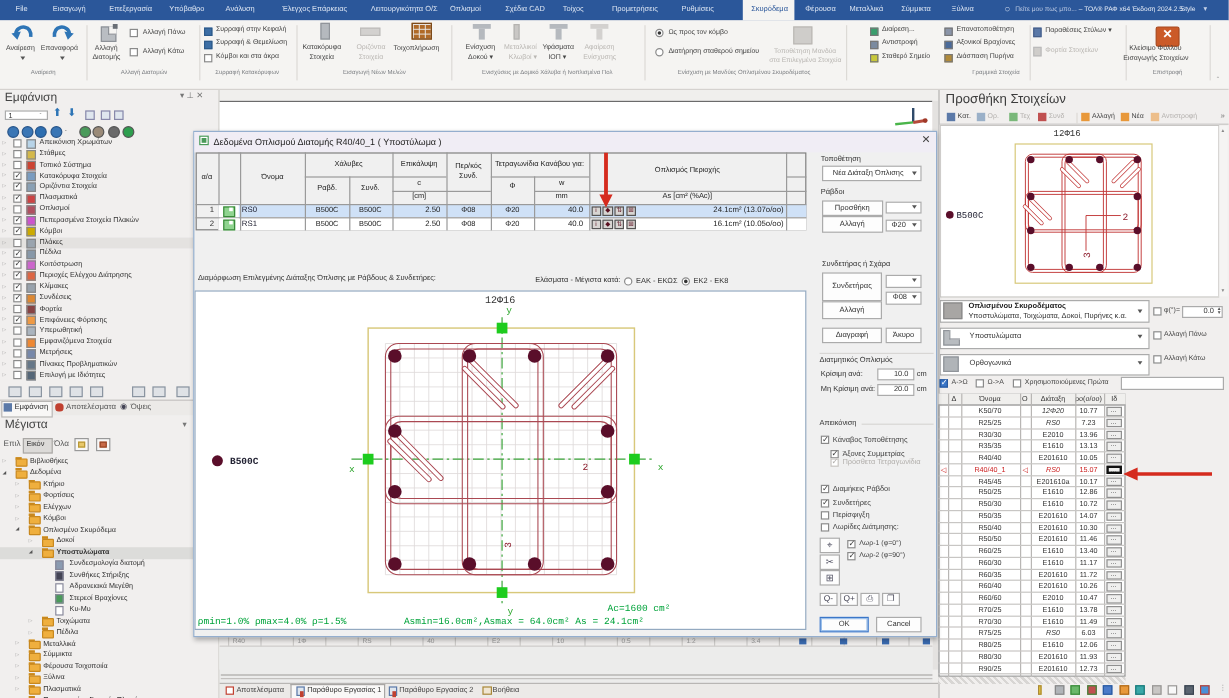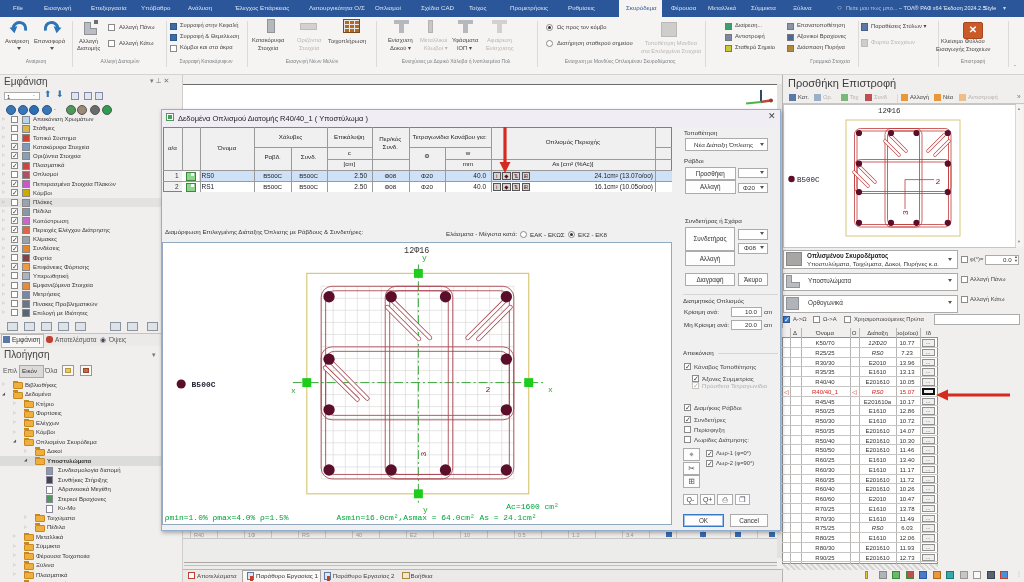--- a/index.html
+++ b/index.html
@@ -255,21 +255,21 @@
 <div class="ricon" style="left:127px;top:322px;width:11px;height:9px;background:#dfe2e6;border:1px solid #8a94a0"></div>
 <div class="ricon" style="left:147px;top:322px;width:11px;height:9px;background:#dfe2e6;border:1px solid #8a94a0"></div>
 <div class="ab" style="left:0;top:333px;width:183px;height:13px;background:#eceae8;border-top:1px solid #c5c3c1;box-sizing:border-box"></div>
 <div class="ab" style="left:1px;top:334px;width:41px;height:12px;background:#f8f7f6;border:1px solid #b8b6b4"></div>
 <div class="ricon" style="left:3px;top:336px;width:7px;height:7px;background:#5b79a8"></div>
 <div class="tx" style="left:12px;top:337px;font-size:6.5px;color:#333">Εμφάνιση</div>
 <div class="ricon" style="left:46px;top:336px;width:7px;height:7px;background:#c04030;border-radius:3px"></div>
 <div class="tx" style="left:55px;top:337px;font-size:6.5px;color:#555">Αποτελέσματα</div>
 <div class="tx" style="left:100px;top:336px;font-size:7px;color:#445">◉</div>
 <div class="tx" style="left:109px;top:337px;font-size:6.5px;color:#555">Όψεις</div>
-<div class="tx" style="left:4px;top:350px;font-size:10px;color:#444">Πλοήγηση</div>
+<div class="tx" style="left:4px;top:350px;font-size:10px;color:#444">Μέγιστα</div>
 <div class="tx" style="left:152px;top:351px;font-size:7px;color:#777">▾</div>
 <div class="tx" style="left:3px;top:367.5px;font-size:6.8px;color:#555">Επιλ</div>
 <div class="ab" style="left:19px;top:365px;width:23px;height:11px;background:#dcdad8;border:1px solid #aaa8a6"></div>
 <div class="tx" style="left:22px;top:367.5px;font-size:6.2px;color:#333">Εικόν</div>
 <div class="tx" style="left:45px;top:367.5px;font-size:6.8px;color:#555">Όλα</div>
 <div class="ricon" style="left:62px;top:365px;width:12px;height:11px;background:#f8f8f8;border:1px solid #999"></div>
 <div class="ricon" style="left:65px;top:368px;width:6px;height:5px;background:#e8c86a;border:1px solid #b89838"></div>
 <div class="ricon" style="left:80px;top:365px;width:12px;height:11px;background:#f8f8f8;border:1px solid #999"></div>
 <div class="ricon" style="left:83px;top:368px;width:6px;height:5px;background:#c86a48;border:1px solid #984828"></div>
 <div class="tx" style="left:2px;top:382.3px;font-size:4px;color:#999">▷</div>
@@ -404,21 +404,21 @@
 <div class="ab" style="left:242px;top:570px;width:77px;height:12px;background:#f9f8f7;border:1px solid #a8a6a4;border-bottom:none"></div>
 <div class="ricon" style="left:246.5px;top:572px;width:7px;height:8px;background:#dfe6ee;border:1px solid #5b79a8"></div>
 <div class="ab" style="left:250px;top:576px;width:3px;height:5px;background:#c04030"></div>
 <div class="tx" style="left:256px;top:573px;font-size:6.2px;color:#333">Παράθυρο Εργασίας 1</div>
 <div class="ricon" style="left:323.7px;top:572px;width:7px;height:8px;background:#dfe6ee;border:1px solid #5b79a8"></div>
 <div class="ab" style="left:327px;top:576px;width:3px;height:5px;background:#c04030"></div>
 <div class="tx" style="left:332.7px;top:573px;font-size:6.2px;color:#444">Παράθυρο Εργασίας 2</div>
 <div class="ricon" style="left:402.4px;top:572px;width:8px;height:7px;background:#f0e6d2;border:1px solid #a8883a"></div>
 <div class="tx" style="left:410.5px;top:573px;font-size:6.2px;color:#444">Βοήθεια</div>
 <div class="ab" style="left:782px;top:75px;width:242px;height:507px;background:#f1efee;border-left:1px solid #b5b3b1;box-sizing:border-box"></div>
-<div class="tx" style="left:788px;top:78px;font-size:11px;color:#3c3c3c">Προσθήκη Επιστροφή</div>
+<div class="tx" style="left:788px;top:78px;font-size:11px;color:#3c3c3c">Προσθήκη Στοιχείων</div>
 <div class="ab" style="left:783px;top:93px;width:241px;height:11px;border-bottom:1px solid #c8c6c4;box-sizing:border-box"></div>
 <div class="ricon" style="left:789px;top:94px;width:7px;height:7px;background:#5b79a8"></div>
 <div class="tx" style="left:798px;top:95px;font-size:5.8px;color:#444">Κατ.</div>
 <div class="ricon" style="left:814px;top:94px;width:7px;height:7px;background:#9ab0c8"></div>
 <div class="tx" style="left:823px;top:95px;font-size:5.8px;color:#b3b0ad">Ορ.</div>
 <div class="ricon" style="left:841px;top:94px;width:7px;height:7px;background:#7ab87a"></div>
 <div class="tx" style="left:850px;top:95px;font-size:5.8px;color:#b3b0ad">Τεχ</div>
 <div class="ricon" style="left:865px;top:94px;width:7px;height:7px;background:#c05050"></div>
 <div class="tx" style="left:874px;top:95px;font-size:5.8px;color:#b3b0ad">Συνδ</div>
 <div class="ricon" style="left:901px;top:94px;width:7px;height:7px;background:#e8983a"></div>

